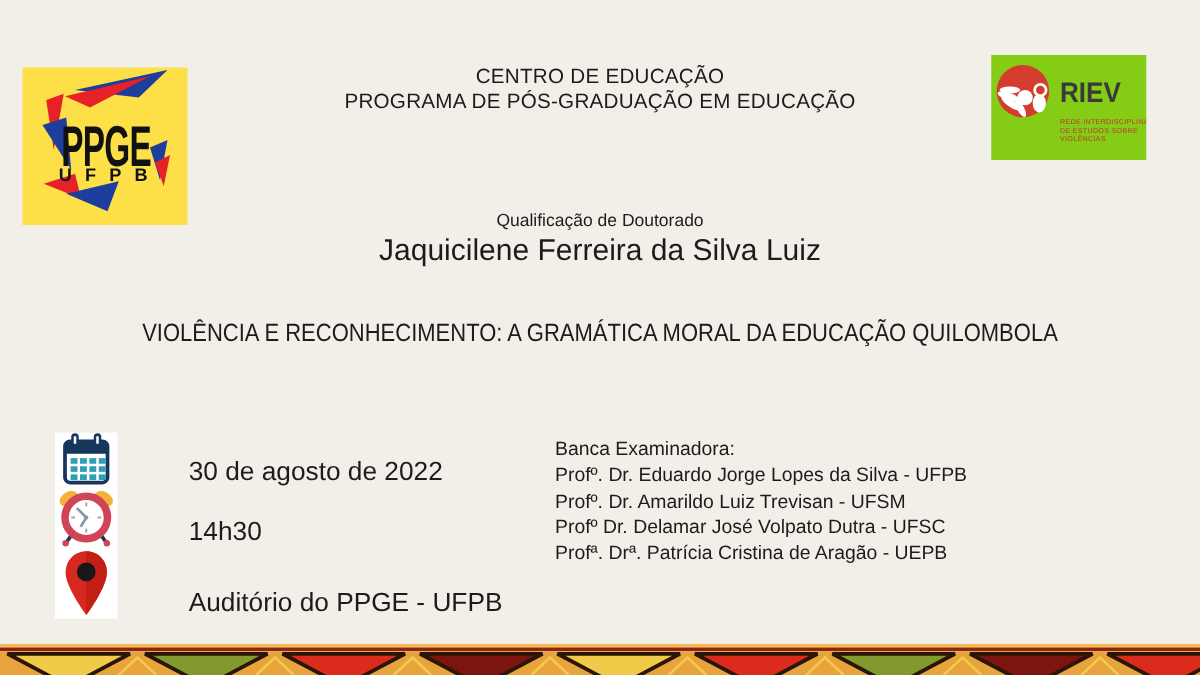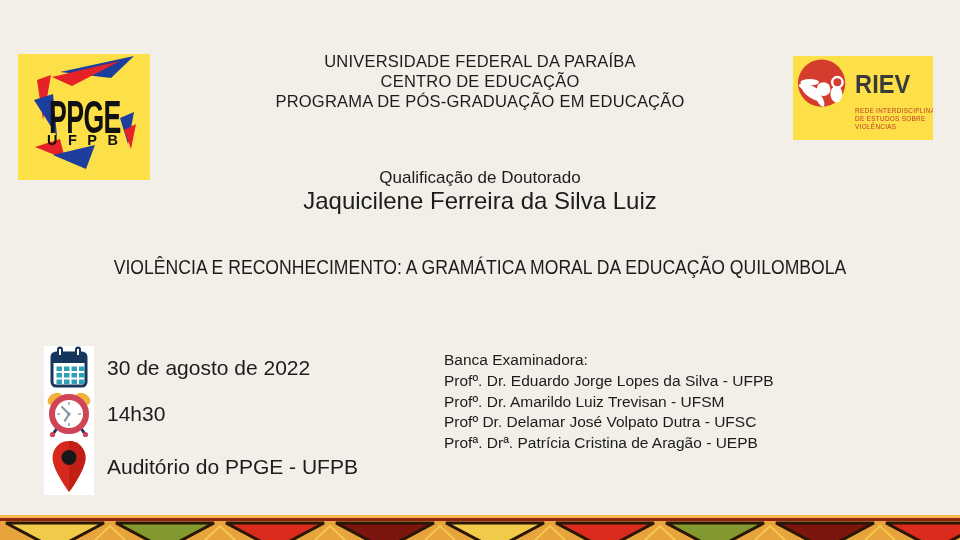--- a/index.html
+++ b/index.html
@@ -6,33 +6,33 @@
   .slide{
     position:relative;width:960px;height:540px;overflow:hidden;
     background:#f1efe8;color:#1c1c1c;
     font-family:"Liberation Sans","DejaVu Sans",sans-serif;
   }
   .abs{position:absolute;}
   .centerline{position:absolute;left:0;width:100%;text-align:center;}
 
   
   .ppge-logo{left:18px;top:14px;width:132px;height:126px;background:#fde047;margin-top:40px;}
-  .riev-logo{left:793px;top:56px;width:140px;height:84px;background:#fde047;}
+  .riev-logo{left:793px;top:44px;width:124px;height:84px;background:#84cc16;}
   .logo-svg{display:block;width:100%;height:100%;}
 
   
   .header{top:51px;font-size:16.5px;line-height:20px;letter-spacing:0.2px;}
 
   
-  .qualification{top:168px;font-size:17px;}
+  .qualification{top:168px;font-size:14px;}
   .candidate{top:187px;font-size:24px;}
   .work-title{top:256px;font-size:20px;white-space:nowrap;transform:scaleX(0.88);transform-origin:480px 50%;}
 
   
-  .detail-row{position:absolute;left:44px;display:flex;align-items:center;}
+  .detail-row{position:absolute;left:44px;display:flex;align-items:flex-end;gap:44px;}
   .detail-row .tile{width:50px;display:flex;justify-content:center;align-items:center;background:#ffffff;}
   .detail-label{margin-left:13px;font-size:21px;}
   .row-date{top:346px;height:44px;}
   .row-time{top:390px;height:48px;}
   .row-place{top:438px;height:57px;}
   .row-date .tile{height:44px;}
   .row-time .tile{height:48px;}
   .row-place .tile{height:57px;}
 
   
@@ -77,21 +77,20 @@
       <text transform="translate(63,37) scale(0.92,1)" font-size="26" font-weight="bold" fill="#3a3a3a" font-family="Liberation Sans, DejaVu Sans, sans-serif">RIEV</text>
       <g fill="#c0392b" font-size="6.5" letter-spacing="0.3" font-family="Liberation Sans, DejaVu Sans, sans-serif">
         <text x="63" y="57">REDE INTERDISCIPLINAR</text>
         <text x="63" y="65">DE ESTUDOS SOBRE</text>
         <text x="63" y="73">VIOLÊNCIAS</text>
       </g>
     </svg>
   </div>
 
   <div class="centerline header">
-    <div>UNIVERSIDADE FEDERAL DA PARAÍBA</div>
     <div>CENTRO DE EDUCAÇÃO</div>
     <div>PROGRAMA DE PÓS-GRADUAÇÃO EM EDUCAÇÃO</div>
   </div>
 
   <div class="centerline qualification">Qualificação de Doutorado</div>
   <div class="centerline candidate">Jaquicilene Ferreira da Silva Luiz</div>
   <div class="centerline work-title">VIOLÊNCIA E RECONHECIMENTO: A GRAMÁTICA MORAL DA EDUCAÇÃO QUILOMBOLA</div>
 
   <div class="detail-row row-date">
     <span class="tile">

